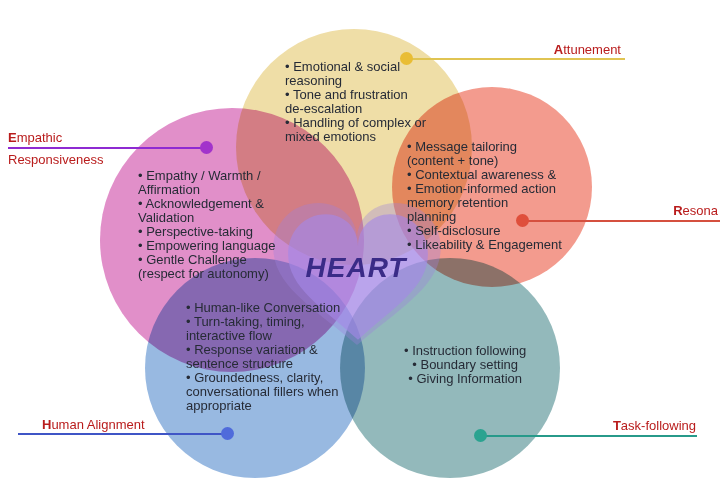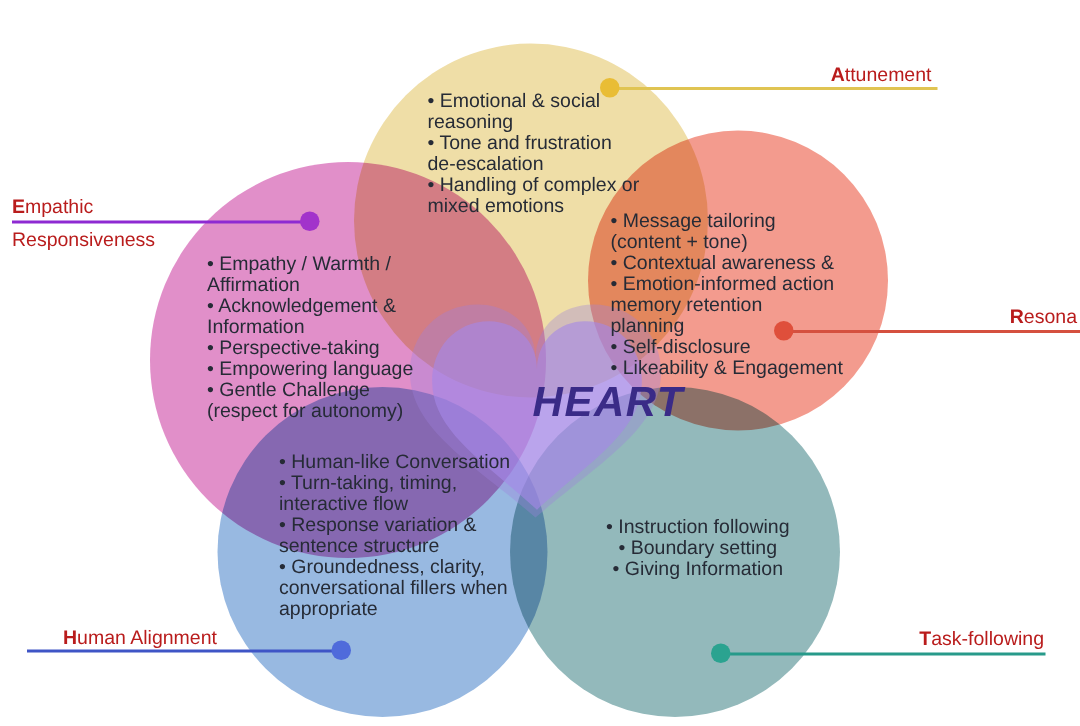--- a/index.html
+++ b/index.html
@@ -12,21 +12,21 @@
   .c-empathic{left:100px;top:108px;width:264px;height:264px;background:#df85c5;}
   .c-resonance{left:392px;top:87px;width:200px;height:200px;background:#f29384;}
   .c-human{left:145px;top:258px;width:220px;height:220px;background:#8fb3df;}
   .c-task{left:340px;top:258px;width:220px;height:220px;background:#8ab3b5;}
 
   .heart-svg{position:absolute;pointer-events:none;}
   .heart-back{left:266px;top:196px;width:182px;height:156px;}
   .heart-front{left:282px;top:208px;width:152px;height:138px;}
 
   .heart-title{
-    position:absolute;left:256px;top:252px;width:200px;text-align:right;
+    position:absolute;left:256px;top:252px;width:200px;text-align:center;
     font-size:28px;font-weight:700;font-style:italic;letter-spacing:1px;
     color:#3a2b87;
   }
 
   .bullets{position:absolute;font-size:13px;line-height:14px;color:#262b36;}
   .bullets div{white-space:nowrap;}
   .b-attunement{left:285px;top:60px;}
   .b-resonance{left:407px;top:140px;}
   .b-empathic{left:138px;top:169px;}
   .b-human{left:186px;top:301px;}
@@ -90,21 +90,21 @@
       <div>• Emotion-informed action</div>
       <div>memory retention</div>
       <div>planning</div>
       <div>• Self-disclosure</div>
       <div>• Likeability &amp; Engagement</div>
     </div>
   <div class="bullets b-empathic">
       <div>• Empathy / Warmth /</div>
       <div>Affirmation</div>
       <div>• Acknowledgement &amp;</div>
-      <div>Information</div>
+      <div>Validation</div>
       <div>• Perspective-taking</div>
       <div>• Empowering language</div>
       <div>• Gentle Challenge</div>
       <div>(respect for autonomy)</div>
     </div>
   <div class="bullets b-human">
       <div>• Human-like Conversation</div>
       <div>• Turn-taking, timing,</div>
       <div>interactive flow</div>
       <div>• Response variation &amp;</div>

